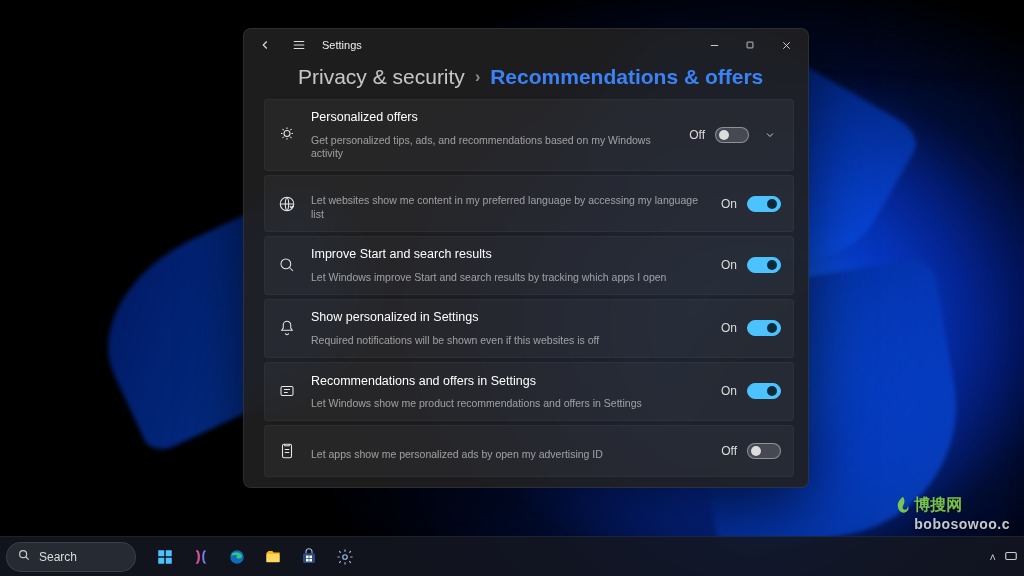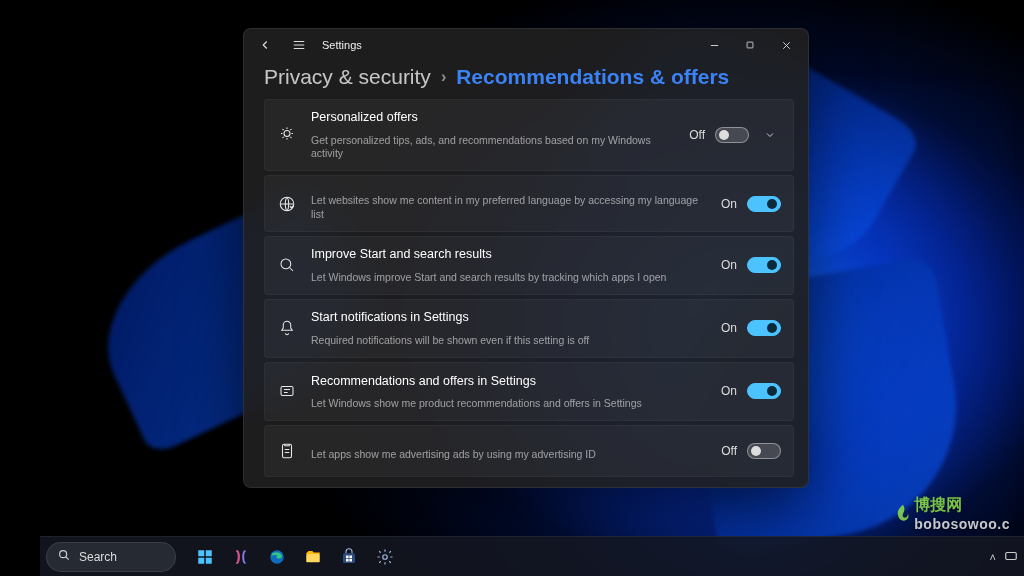--- a/index.html
+++ b/index.html
@@ -49,21 +49,21 @@
   .tb-ctrl {
     width: 36px; height: 28px; display: flex; align-items: center; justify-content: center;
     color: #ddd;
   }
 
   .breadcrumb {
     padding: 4px 20px 10px 20px;
     display: flex; align-items: center; gap: 10px;
     font-size: 21px; font-weight: 600;
   }
-  .breadcrumb .parent { color: rgba(255,255,255,0.75); font-weight: 400; }
+  .breadcrumb .parent { color: rgba(255,255,255,0.75); font-weight: 400; margin-left: 34px; }
   .breadcrumb .chev { color: rgba(255,255,255,0.5); font-size: 16px; }
   .breadcrumb .current { color: #3b82f6; }
 
   .content {
     flex: 1; overflow-y: auto; padding: 0 14px 10px 20px;
     display: flex; flex-direction: column; gap: 4px;
     position: relative;
   }
   .content::-webkit-scrollbar { width: 4px; }
   .content::-webkit-scrollbar-thumb { background: rgba(255,255,255,0.25); border-radius: 2px; }
@@ -104,21 +104,20 @@
 
   
   .taskbar {
     position: absolute; left: 0; right: 0; bottom: 0; height: 40px;
     background: rgba(20,24,34,0.85);
     backdrop-filter: blur(20px);
     border-top: 1px solid rgba(255,255,255,0.06);
     display: flex; align-items: center;
     padding: 0 6px;
     gap: 4px;
-    margin-left: 40px;
   }
   .search-pill {
     display: flex; align-items: center; gap: 8px;
     background: rgba(40,44,54,0.9);
     border: 1px solid rgba(255,255,255,0.1);
     border-radius: 16px;
     height: 30px; padding: 0 14px 0 10px;
     color: #ddd; font-size: 12px;
     min-width: 130px;
   }
@@ -130,21 +129,21 @@
   .tray {
     margin-left: auto; display: flex; align-items: center; gap: 8px;
     color: #ccc; font-size: 10px;
   }
 
   
   .watermark {
     position: absolute; right: 14px; bottom: 44px;
     color: #87d64a; font-size: 16px; font-weight: 700;
     text-shadow: 0 1px 3px rgba(0,0,0,0.6);
-    display: flex; align-items: center; 
+    display: flex; 
     opacity: 0.9;
   }
   .watermark .sub { font-size: 14px; color: #ddd; font-weight: 700; letter-spacing: 0.5px; }
 </style>
 </head>
 <body>
 
 <div class="bloom"></div>
 <div class="petal" style="left:10%; top:40%; width:260px; height:180px; transform:rotate(-25deg);"></div>
 <div class="petal" style="left:58%; top:8%; width:300px; height:200px; transform:rotate(30deg);"></div>
@@ -251,22 +250,22 @@
           </div>
         </div>
       </div>
       <div class="row">
         <div class="ricon">
           <svg viewBox="0 0 24 24">
             <path d="M12 3a5 5 0 00-5 5v4l-2 3h14l-2-3V8a5 5 0 00-5-5zM10 19a2 2 0 004 0"></path>
           </svg>
         </div>
         <div class="rtext">
-          <div class="rtitle">Start notifications in Settings</div>
-          <div class="rdesc">Required notifications will be shown even if this setting is off</div>
+          <div class="rtitle">Show personalized in Settings</div>
+          <div class="rdesc">Required notifications will be shown even if this websites is off</div>
         </div>
         <div class="rctrl">
           <span class="state">On</span>
           <div class="toggle on">
             <div class="knob"></div>
           </div>
         </div>
       </div>
       <div class="row">
         <div class="ricon">
@@ -287,21 +286,21 @@
         </div>
       </div>
       <div class="row">
         <div class="ricon">
           <svg viewBox="0 0 24 24">
             <rect x="6" y="3" width="12" height="18" rx="2"></rect>
             <path d="M9 3v2h6V3M9 10h6M9 14h6"></path>
           </svg>
         </div>
         <div class="rtext">
-          <div class="rdesc">Let apps show me advertising ads by using my advertising ID</div>
+          <div class="rdesc">Let apps show me personalized ads by open my advertising ID</div>
         </div>
         <div class="rctrl">
           <span class="state">Off</span>
           <div class="toggle">
             <div class="knob"></div>
           </div>
         </div>
       </div>
     </div>
 

